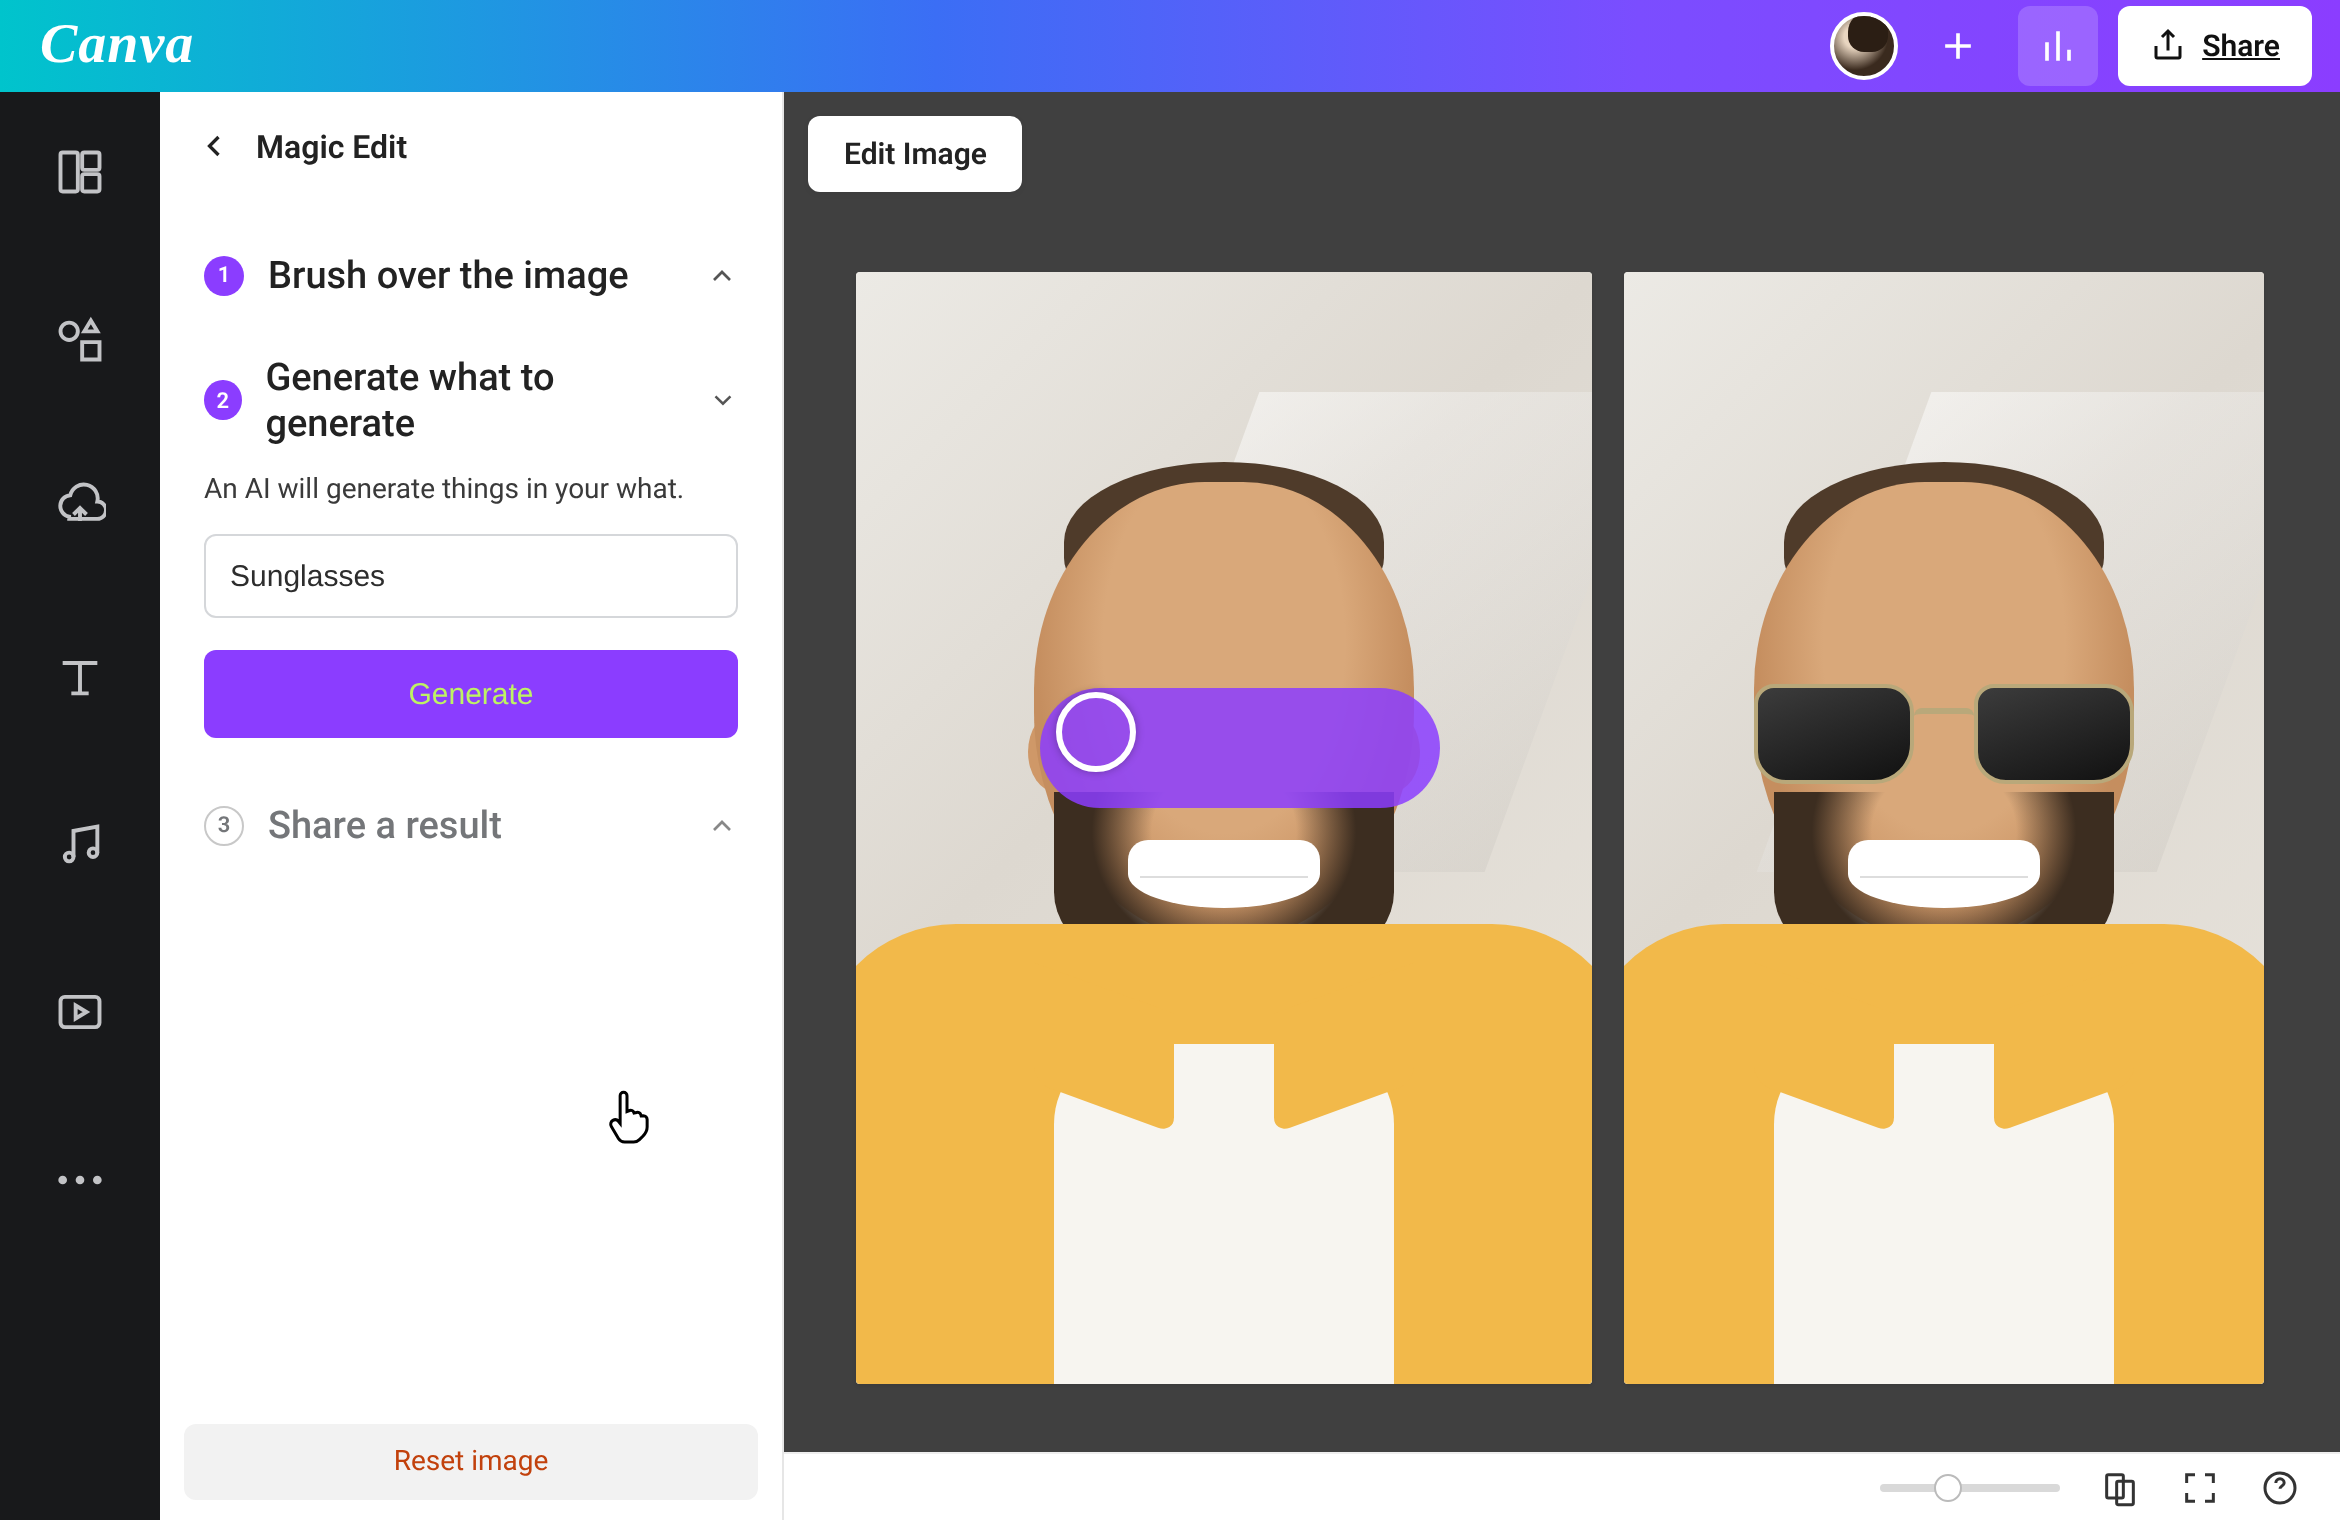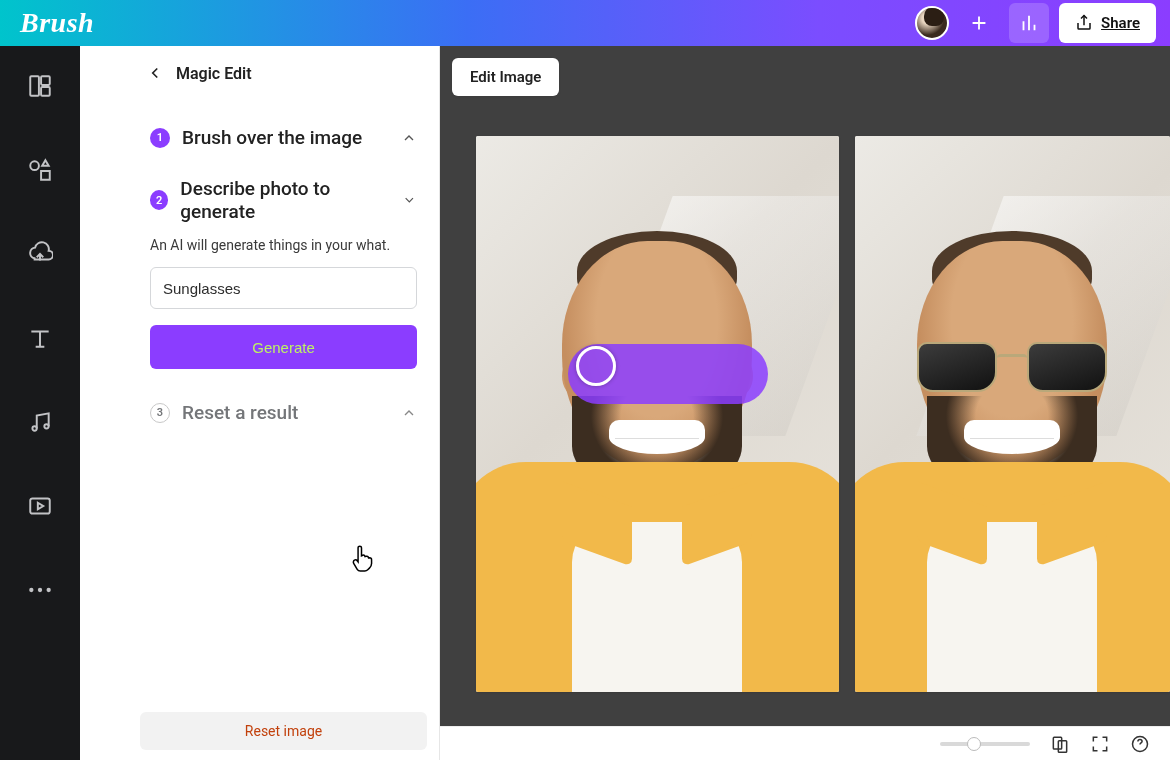--- a/index.html
+++ b/index.html
@@ -13,21 +13,21 @@
   .avatar::after { content: ""; position: absolute; width: 20px; height: 20px; background: #2b1e14; border-radius: 50% 50% 40% 40%; top: -2px; left: 7px; }
   .top-icon { width: 40px; height: 40px; border-radius: 6px; display: flex; align-items: center; justify-content: center; color: #fff; cursor: pointer; }
   .top-icon.stats { background: rgba(255,255,255,0.18); }
   .share-btn { background: #fff; color: #111; height: 40px; padding: 0 16px; border-radius: 6px; display: flex; align-items: center; gap: 8px; font-weight: 600; font-size: 15px; cursor: pointer; text-decoration: underline; }
 
   
   .body { display: flex; height: 714px; }
   .leftrail { width: 80px; background: #18191b; display: flex; flex-direction: column; align-items: center; padding-top: 20px; gap: 44px; }
   .rail-it { width: 40px; height: 40px; display: flex; align-items: center; justify-content: center; color: #bfc1c4; cursor: pointer; }
 
-  .sidepanel { width: 312px; border-right: 1px solid #e6e6e6; display: flex; flex-direction: column; padding: 0; position: relative; margin-left: 48px; }
+  .sidepanel { width: 312px; border-right: 1px solid #e6e6e6; display: flex; flex-direction: column; padding: 0; position: relative; }
   .sidepanel-header { display: flex; align-items: center; gap: 12px; padding: 16px 18px; height: 54px; }
   .back-chevron { color: #222; }
   .panel-title { font-size: 16px; font-weight: 600; color: #222; }
 
   .steps { display: flex; flex-direction: column; padding: 12px 22px 0 22px; gap: 0; }
   .step-row { display: flex; align-items: center; gap: 12px; padding: 14px 0; position: relative; }
   .step-row .caret { margin-left: auto; color: #555; }
   .step-num { width: 20px; height: 20px; border-radius: 50%; display: flex; align-items: center; justify-content: center; font-size: 11px; font-weight: 600; color: #fff; background: #8b3dff; }
   .step-num.future { background: #fff; color: #747679; border: 1px solid #c8c8c8; }
   .step-label { font-size: 19px; color: #222; font-weight: 500; }
@@ -77,21 +77,21 @@
   
   .bottom-tools { position: absolute; bottom: 0; right: 0; left: 0; height: 34px; background: #fff; display: flex; align-items: center; justify-content: flex-end; gap: 20px; padding: 0 20px; border-top: 1px solid #eee; }
   .zoom-track { width: 90px; height: 4px; background: #d9d9d9; border-radius: 2px; position: relative; }
   .zoom-thumb { position: absolute; left: 30%; top: -5px; width: 14px; height: 14px; background: #fff; border: 1px solid #bbb; border-radius: 50%; }
   .bt-icon { color: #333; cursor: pointer; }
 </style>
 </head>
 <body>
 
 <div class="topbar">
-  <div class="logo">Brush</div>
+  <div class="logo">Canva</div>
   <div class="top-right">
     <div class="avatar"></div>
     <div class="top-icon">
       <svg width="22" height="22" viewBox="0 0 24 24" fill="none" stroke="#fff" stroke-width="2">
           <path d="M12 5v14M5 12h14"></path>
         </svg>
     </div>
     <div class="top-icon stats">
       <svg width="22" height="22" viewBox="0 0 24 24" fill="none" stroke="#fff" stroke-width="2">
           <path d="M6 20V10M12 20V4M18 20v-6"></path>
@@ -171,38 +171,38 @@
       <div class="step-row">
         <div class="step-num">1</div>
         <div class="step-label">Brush over the image</div>
         <svg class="caret" width="16" height="16" viewBox="0 0 24 24" fill="none" stroke="#555" stroke-width="2">
             <path d="M6 15l6-6 6 6"></path>
           </svg>
       </div>
 
       <div class="step-row">
         <div class="step-num">2</div>
-        <div class="step-label">Describe photo to generate</div>
+        <div class="step-label">Generate what to generate</div>
         <svg class="caret" width="16" height="16" viewBox="0 0 24 24" fill="none" stroke="#555" stroke-width="2">
             <path d="M6 9l6 6 6-6"></path>
           </svg>
       </div>
 
       <div class="step-body" style="position:relative;">
         <div class="hint-text">An AI will generate things in your what.</div>
         <input class="prompt-input" value="Sunglasses" style="">
         <button class="generate-btn">Generate</button>
         <svg class="cursor-hand" width="26" height="30" viewBox="0 0 24 28">
             <path fill="#fff" stroke="#000" stroke-width="1.4" d="M9 2c.9 0 1.6.7 1.6 1.6V11l1.2-.5c.8-.3 1.7.1 2 .9l.1.3 1.2-.3c.9-.2 1.8.3 2 1.2l.1.4 1-.1c1 0 1.8.8 1.8 1.8v3.5c0 2-.9 3.2-2 4.3l-1.6 1.6c-.7.7-1.7 1.1-2.7 1.1H9.5c-1.2 0-2.3-.6-2.9-1.6L3.3 18c-.6-1-.3-2.3.7-2.9.9-.5 2-.3 2.6.5l.8 1V3.6C7.4 2.7 8.1 2 9 2z"></path>
           </svg>
       </div>
 
       <div class="step-row">
         <div class="step-num future">3</div>
-        <div class="step-label future">Reset a result</div>
+        <div class="step-label future">Share a result</div>
         <svg class="caret" width="16" height="16" viewBox="0 0 24 24" fill="none" stroke="#888" stroke-width="2">
             <path d="M6 15l6-6 6 6"></path>
           </svg>
       </div>
 
     </div>
 
     <div class="reset-bar">Reset image</div>
   </div>
 

